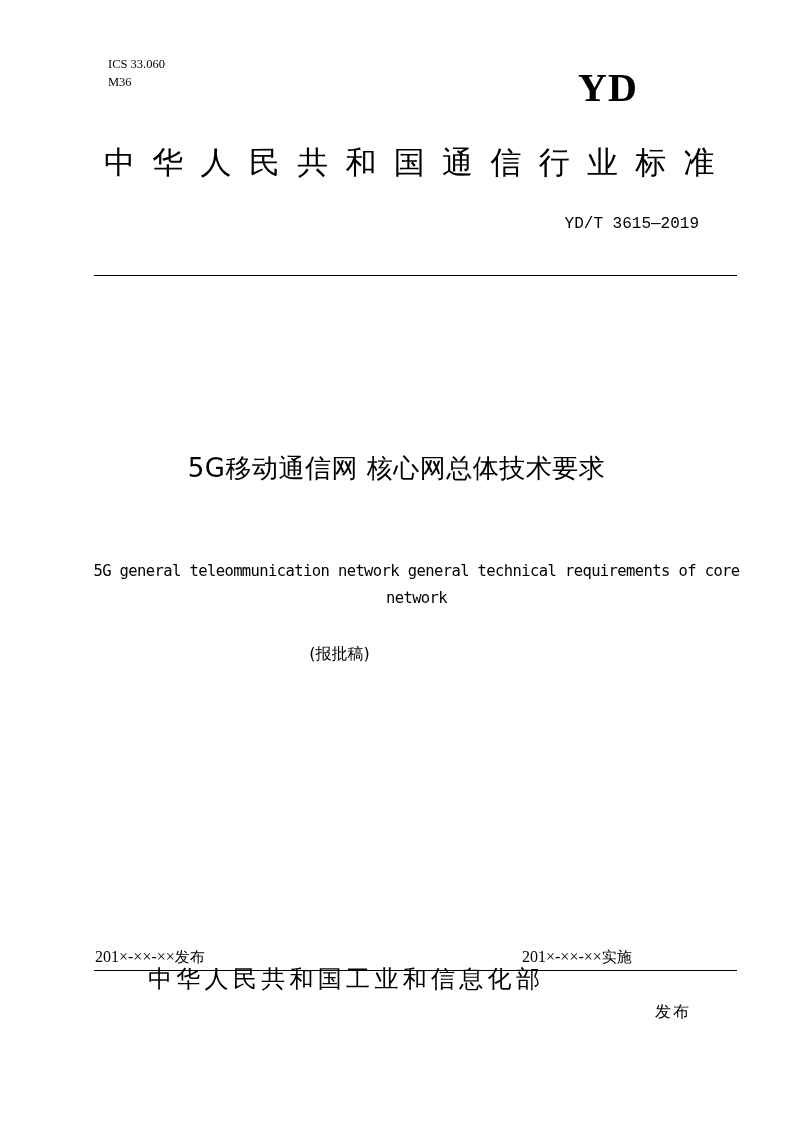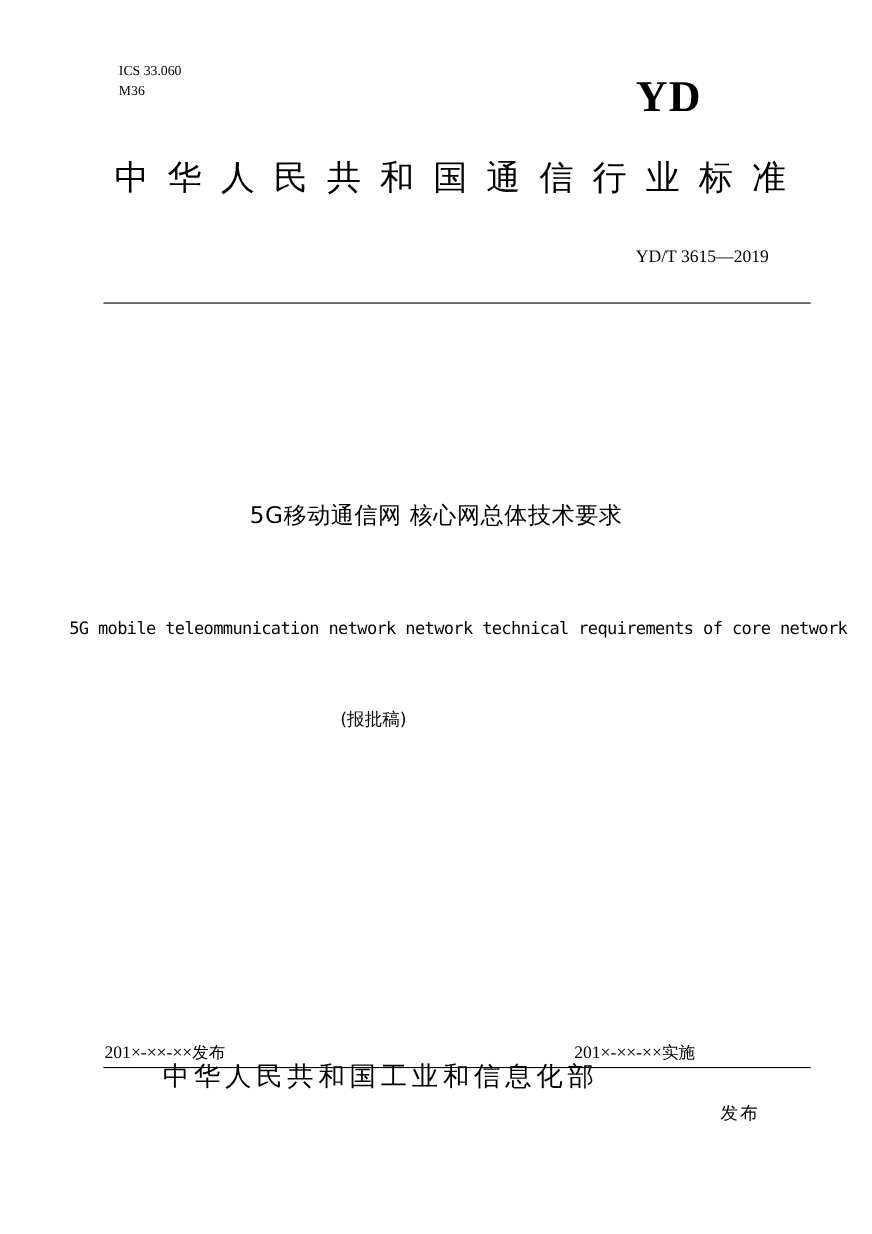--- a/index.html
+++ b/index.html
@@ -31,37 +31,37 @@
   }
   .std-title {
     left: 104px; top: 142px;
     font-size: 31px; line-height: 40px;
     letter-spacing: 17.3px;
     font-family: "DejaVu Sans", sans-serif;
     white-space: nowrap;
     text-align: right;
   }
   .std-number {
-    right: 94px; top: 224px;
+    right: 94px; top: 214px;
     font-size: 16px; line-height: 20px;
-    font-family: Liberation Serif, serif;
+    font-family: Liberation Mono, monospace;
     text-align: center;
     white-space: nowrap;
   }
   .rule {
     left: 94px; width: 643px;
     height: 0;
     border-top: 1.6px solid #000;
   }
   .rule-top { top: 275px; }
   .rule-bottom { top: 970px; }
   .title-cn {
     left: 0; width: 793px; top: 450px;
     text-align: center;
-    font-size: 21px; line-height: 36px;
+    font-size: 26px; line-height: 36px;
     font-family: "DejaVu Sans", sans-serif;
     letter-spacing: 0.5px;
     white-space: nowrap;
   }
   .title-en {
     left: 60px; width: 713px; top: 558px;
     text-align: center;
     font-size: 15.5px; line-height: 27px;
     font-family: "DejaVu Sans Mono", "Liberation Mono", monospace;
     letter-spacing: -0.6px;
@@ -110,21 +110,21 @@
 <div class="abs yd-logo">YD</div>
 
 <div class="abs std-title">中华人民共和国通信行业标准</div>
 
 <div class="abs std-number">YD/T 3615—2019</div>
 
 <div class="abs rule rule-top"></div>
 
 <div class="abs title-cn">5G移动通信网 核心网总体技术要求</div>
 
-<div class="abs title-en">5G mobile teleommunication network network technical requirements of core network</div>
+<div class="abs title-en">5G general teleommunication network general technical requirements of core network</div>
 
 <div class="abs draft">(报批稿)</div>
 
 <div class="abs pub-date">
   <span class="date-num">201×-××-××</span><span class="date-cn">发布</span>
 </div>
 
 <div class="abs impl-date">
   <span class="date-num">201×-××-××</span><span class="date-cn">实施</span>
 </div>

